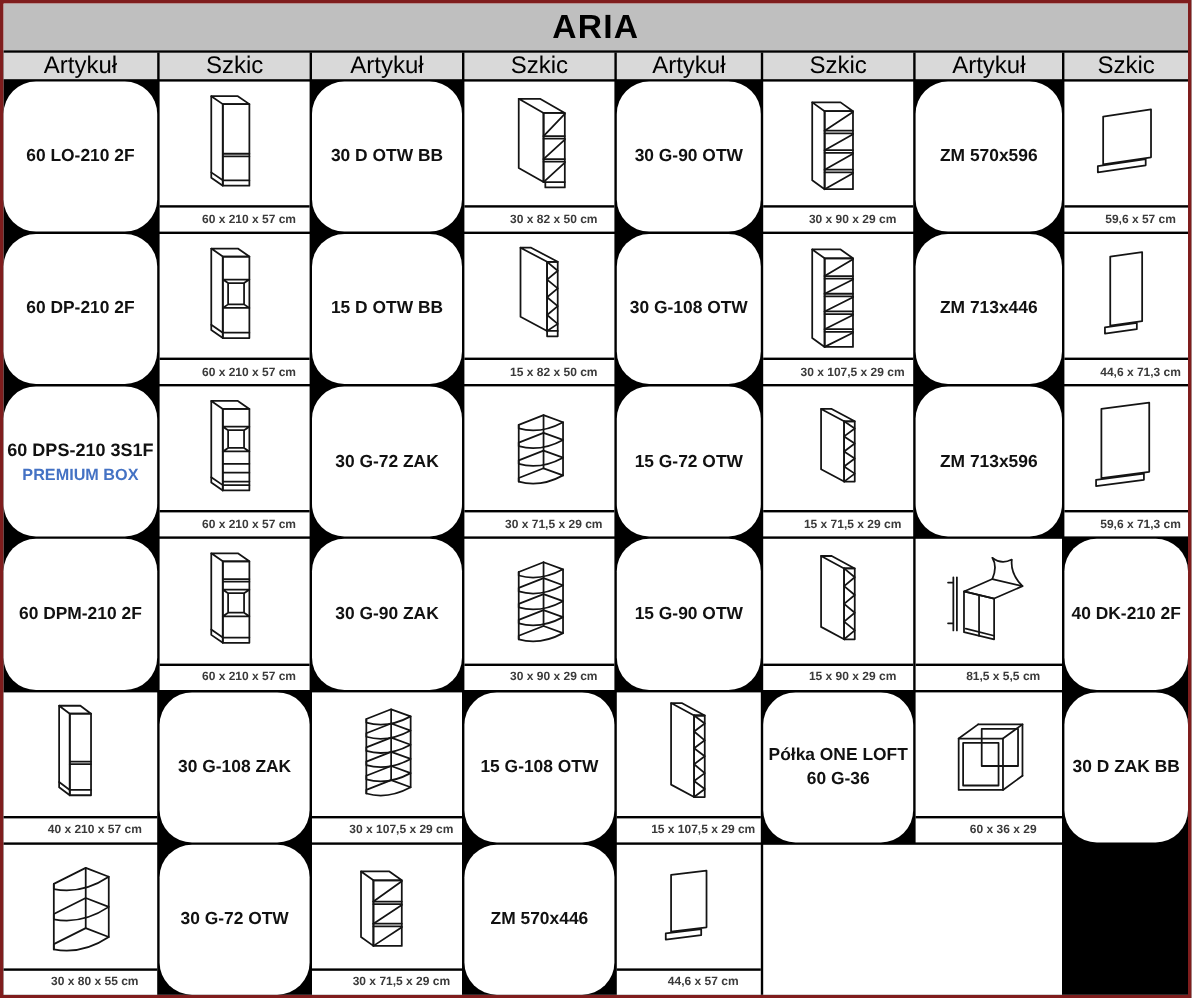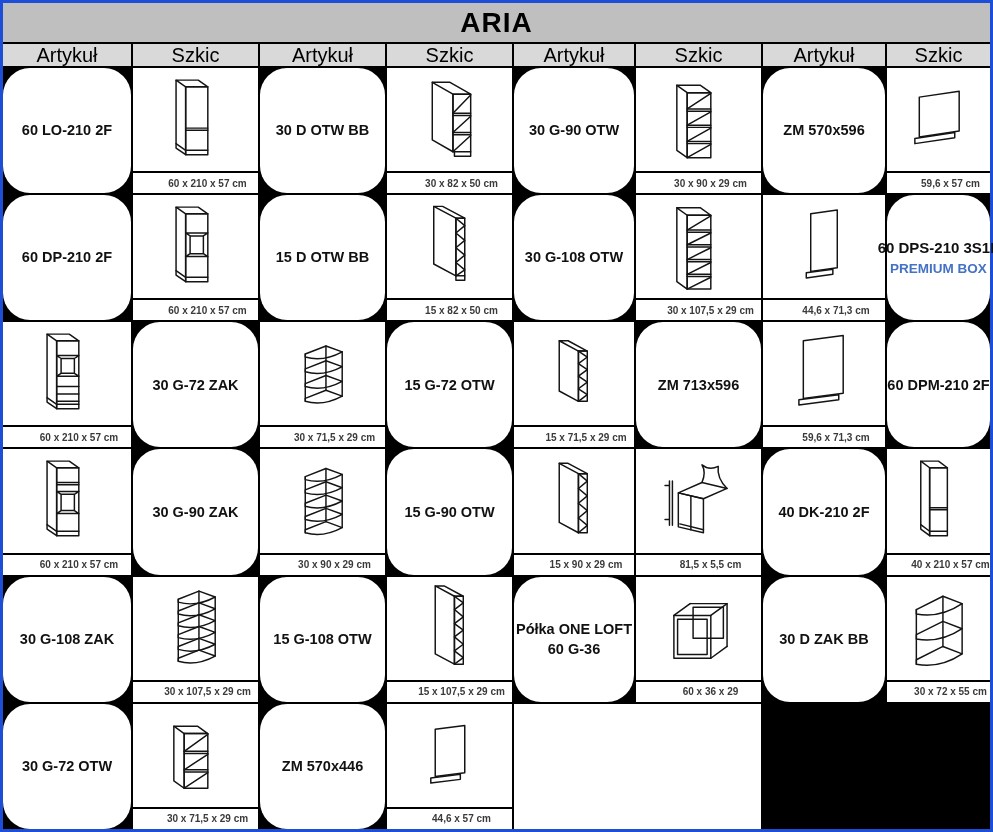--- a/index.html
+++ b/index.html
@@ -1,21 +1,21 @@
 <!DOCTYPE html>
 <html style="--title-bg: #bfbfbf; --header-bg: #d9d9d9; --blue: #4472c4; --dimc: #3a3a3a;"><head>
 <meta charset="utf-8">
 <style>
   :root{
     --title-bg:#bfbfbf; --header-bg:#d9d9d9; --blue:#4472c4; --dimc:#3a3a3a;
   }
   html,body{margin:0;padding:0;background:#fff;}
   body{font-family:"Liberation Sans",sans-serif;color:#111;}
   .sheet{
-    width:993px;height:832px;box-sizing:border-box;border:3px solid #1d4ed8;
+    width:993px;height:832px;box-sizing:border-box;border:3px solid #7f1d1d;
     background:#fff;display:flex;flex-direction:column;
   }
   .title{
     flex:none;height:39px;background:var(--title-bg);border-bottom:2px solid #000;
     display:flex;align-items:center;justify-content:center;
     font-size:28px;font-weight:bold;letter-spacing:1px;color:#000;
   }
   .grid{
     flex:1;display:grid;
     grid-template-columns:128px 125px 125px 125px 120px 125px 122px 1fr;
@@ -289,20 +289,23 @@
         <div class="aline">30 G-108 OTW</div>
       </div>
       <div class="cell scell">
         <div class="art">
           <svg viewBox="0 0 120 130" class="sk">
             <use href="#sk-wall5" xlink:href="#sk-wall5"></use>
           </svg>
         </div>
         <div class="dim">30 x 107,5 x 29 cm</div>
       </div>
+      <div class="cell acell">
+        <div class="aline">ZM 713x446</div>
+      </div>
       <div class="cell scell">
         <div class="art">
           <svg viewBox="0 0 120 130" class="sk">
             <use href="#sk-panel-tn" xlink:href="#sk-panel-tn"></use>
           </svg>
         </div>
         <div class="dim">44,6 x 71,3 cm</div>
       </div>
       <div class="cell acell">
         <div class="aline asmall">60 DPS-210 3S1F</div>
@@ -437,21 +440,21 @@
       </div>
       <div class="cell acell">
         <div class="aline">30 D ZAK BB</div>
       </div>
       <div class="cell scell">
         <div class="art">
           <svg viewBox="0 0 120 130" class="sk">
             <use href="#sk-corner-base" xlink:href="#sk-corner-base"></use>
           </svg>
         </div>
-        <div class="dim">30 x 72 x 55 cm</div>
+        <div class="dim">30 x 80 x 55 cm</div>
       </div>
       <div class="cell acell">
         <div class="aline">30 G-72 OTW</div>
       </div>
       <div class="cell scell">
         <div class="art">
           <svg viewBox="0 0 120 130" class="sk">
             <use href="#sk-wall3" xlink:href="#sk-wall3"></use>
           </svg>
         </div>

